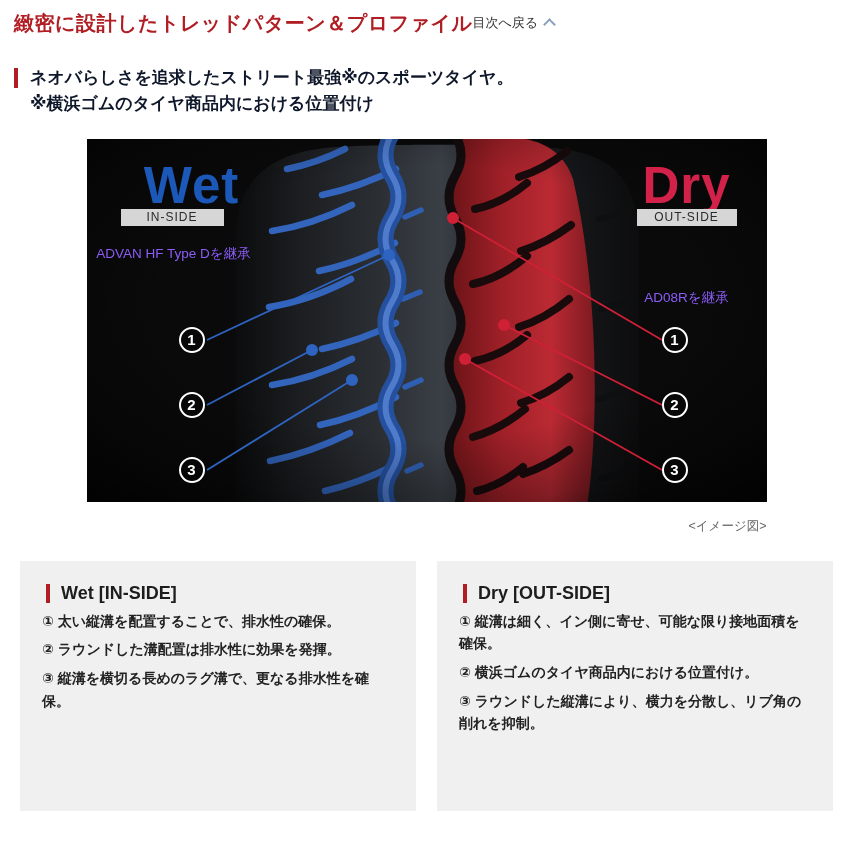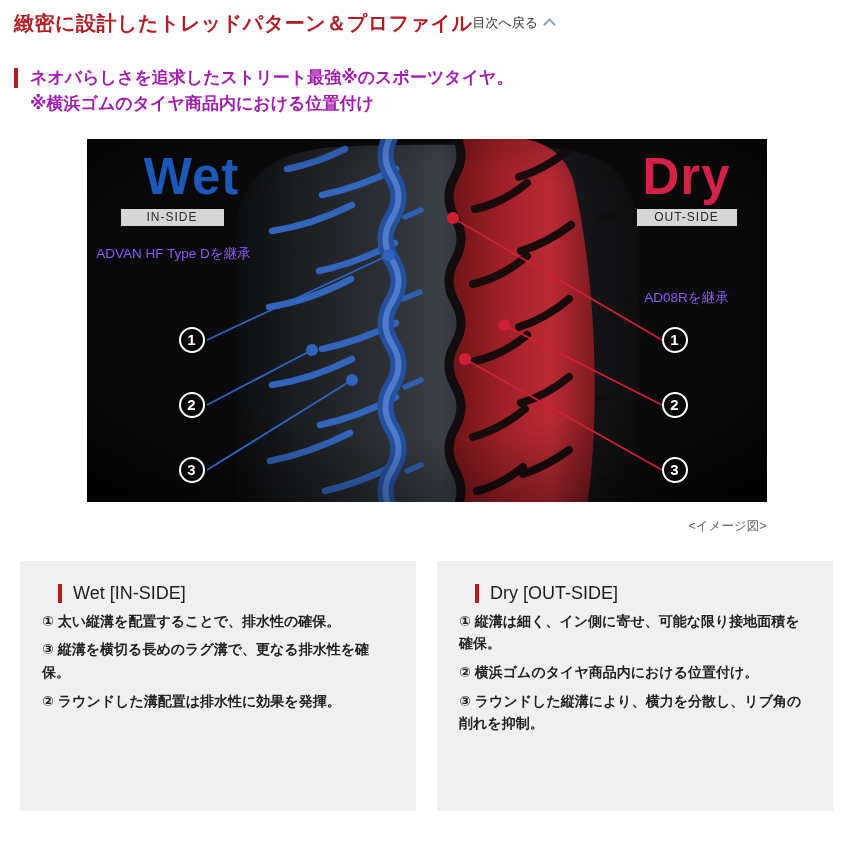--- a/index.html
+++ b/index.html
@@ -6,48 +6,48 @@
   body{width:853px;height:854px;font-family:"Liberation Sans","DejaVu Sans",sans-serif;color:#222;overflow:hidden;}
   .page{padding:8px 14px 0 14px;box-sizing:border-box;}
 
   
   .header-row{display:flex;align-items:flex-start;}
   .page-title{font-size:20px;font-weight:bold;color:#b01e24;letter-spacing:.5px;margin:2px 0 0 0;}
   .back-link{font-size:13px;color:#333;text-decoration:none;margin:6px 2px 0 0;white-space:nowrap;cursor:pointer;}
   .chevron-up{display:inline-block;width:7px;height:7px;border-left:2px solid #8ba2c0;border-top:2px solid #8ba2c0;transform:rotate(45deg);margin-left:7px;position:relative;top:2px;}
 
   
-  .heading{position:relative;margin-top:28px;padding-left:16px;font-size:17px;font-weight:bold;color:#a21caf;line-height:1.55;}
+  .heading{position:relative;margin-top:28px;padding-left:16px;font-size:17px;font-weight:bold;color:#0f172a;line-height:1.55;}
   .heading .bar{position:absolute;left:0;top:3px;width:4px;height:20px;background:#b01e24;}
 
   .intro{margin-top:34px;font-size:14px;color:#333;}
 
   
   .figure-wrap{width:680px;margin:21px auto 0 auto;}
   .figure{position:relative;width:680px;height:363px;background:#0a0a0b;overflow:hidden;}
   .figure svg{position:absolute;left:0;top:0;}
-  .big-label{position:absolute;top:12px;font-size:51px;font-weight:bold;letter-spacing:1px;text-align:center;line-height:1;}
+  .big-label{position:absolute;top:21px;font-size:51px;font-weight:bold;letter-spacing:1px;text-align:center;line-height:1;}
   .wet-word{left:42px;width:126px;color:#1b58b8;}
   .dry-word{left:550px;width:100px;color:#d2224a;}
   .side-tag{position:absolute;top:70px;height:17px;line-height:17px;font-size:12px;letter-spacing:1px;color:#2a2a2a;background:#d6d6d6;text-align:center;}
   .wet-side{left:34px;width:103px;}
   .dry-side{left:550px;width:100px;}
   .legacy{position:absolute;top:106px;font-size:13.5px;font-weight:normal;color:#8b5cf6;text-align:center;}
   .wet-legacy{left:2px;width:170px;}
   .dry-legacy{left:520px;width:160px;margin-top:44px;}
   .callout{position:absolute;width:26px;height:26px;border:2.5px solid #fff;border-radius:50%;box-sizing:border-box;color:#fff;font-size:15px;font-weight:bold;display:flex;align-items:center;justify-content:center;background:rgba(0,0,0,.12);line-height:1;}
   .cl{left:92px;} .cr{left:575px;}
   .c1{top:188px;} .c2{top:253px;} .c3{top:318px;}
 
   .caption{width:680px;margin:16px auto 0 auto;text-align:right;font-size:12.5px;color:#666;}
 
   
   .panels{display:flex;gap:21px;margin:26px 6px 0 6px;}
   .panel{flex:1;background:#f0f0f0;padding:20px 22px 26px 22px;box-sizing:border-box;min-height:250px;}
-  .panel-title{display:flex;align-items:center;font-size:18px;font-weight:normal;color:#1d1d1d;margin:2px 0 6px 16px;}
+  .panel-title{display:flex;align-items:center;font-size:18px;font-weight:bold;color:#1d1d1d;margin:2px 0 6px 4px;}
   .panel-bar{width:4px;height:19px;background:#b01e24;margin-right:11px;flex:0 0 auto;}
   .panel-item{margin-top:6px;font-size:14px;font-weight:700;line-height:1.62;color:#222;}
 </style>
 </head>
 <body>
 
 <div class="page">
 
   <div class="header-row">
     <h2 class="page-title">緻密に設計したトレッドパターン＆プロファイル</h2>
@@ -181,22 +181,22 @@
     <div class="caption">&lt;イメージ図&gt;</div>
   </div>
 
   <div class="panels">
     <div class="panel">
       <div class="panel-title">
         <span class="panel-bar"></span>
         <span>Wet [IN-SIDE]</span>
       </div>
       <div class="panel-item">① 太い縦溝を配置することで、排水性の確保。</div>
+      <div class="panel-item">② ラウンドした溝配置は排水性に効果を発揮。</div>
       <div class="panel-item">③ 縦溝を横切る長めのラグ溝で、更なる排水性を確保。</div>
-      <div class="panel-item">② ラウンドした溝配置は排水性に効果を発揮。</div>
     </div>
     <div class="panel">
       <div class="panel-title">
         <span class="panel-bar"></span>
         <span>Dry [OUT-SIDE]</span>
       </div>
       <div class="panel-item">① 縦溝は細く、イン側に寄せ、可能な限り接地面積を確保。</div>
       <div class="panel-item">② 横浜ゴムのタイヤ商品内における位置付け。</div>
       <div class="panel-item">③ ラウンドした縦溝により、横力を分散し、リブ角の削れを抑制。</div>
     </div>

